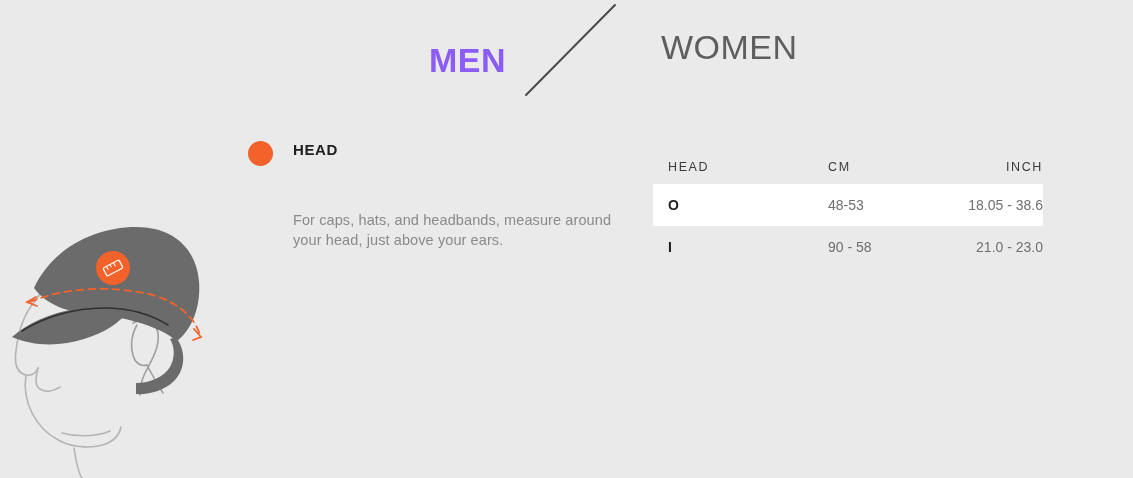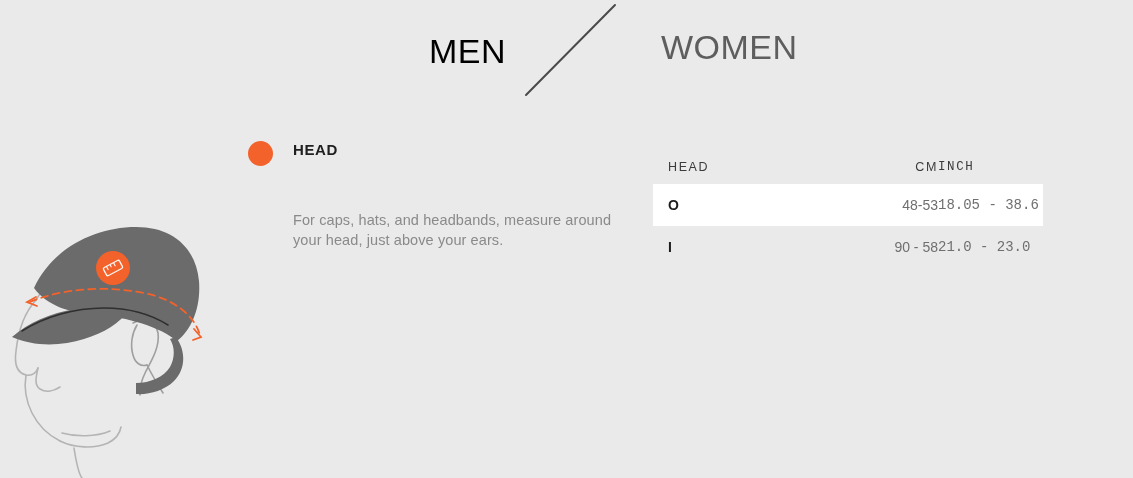--- a/index.html
+++ b/index.html
@@ -25,24 +25,24 @@
   .gender-tabs {
     position: absolute;
     left: 0;
     top: 0;
     width: 1133px;
     height: 100px;
   }
   .tab-men {
     position: absolute;
     left: 429px;
-    top: 31px;
+    top: 40px;
     font-size: 34px;
-    font-weight: normal;
-    color: #000000;
+    font-weight: bold;
+    color: #8b5cf6;
     letter-spacing: 0.5px;
     line-height: 40px;
   }
   .tab-women {
     position: absolute;
     left: 645px;
     top: 27px;
     font-size: 34px;
     font-weight: normal;
     color: #5e5e5e;
@@ -134,28 +134,27 @@
   }
   .cell-size {
     flex: 0 0 160px;
     padding-left: 15px;
     text-align: left;
     color: #1d1d1d;
     font-weight: bold;
   }
   .cell-cm {
     flex: 0 0 110px;
+    text-align: left;
+    color: #6f6f6f;
+  }
+  .cell-inch {
+    flex: 1 1 auto;
     text-align: right;
     color: #6f6f6f;
-  }
-  .cell-inch {
-    flex: 1 1 auto;
-    text-align: left;
-    color: #6f6f6f;
-    font-family: Liberation Mono, monospace;
   }
   .tbl-head .cell {
     font-size: 12.5px;
     color: #3b3b3b;
     font-weight: normal;
     letter-spacing: 1.6px;
   }
   .tbl-head .cell-size {
     font-weight: normal;
   }

